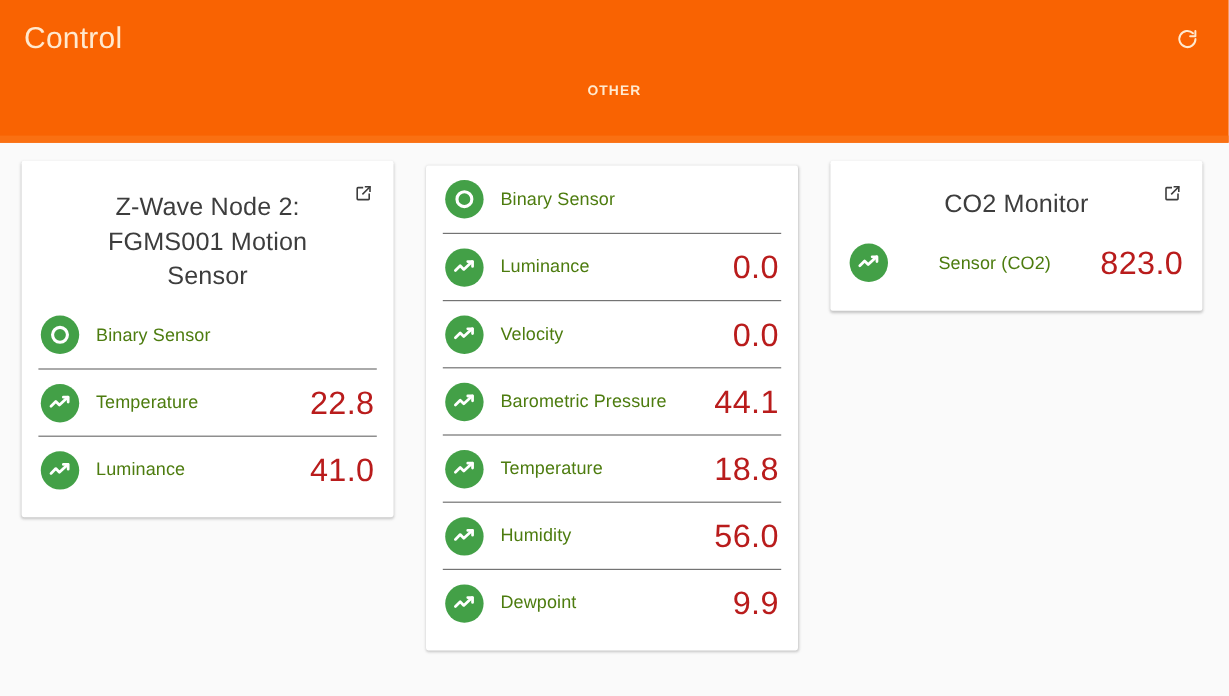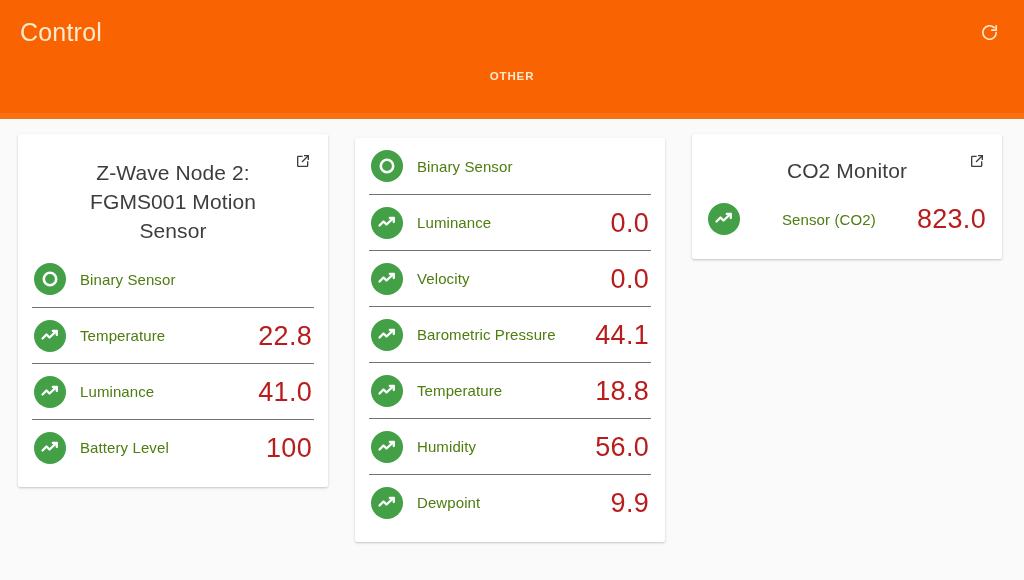--- a/index.html
+++ b/index.html
@@ -240,30 +240,20 @@
           <span class="row-icon">
             <svg width="32" height="32" viewBox="0 0 32 32" fill="none" stroke="#ffffff" stroke-width="2.3" stroke-linecap="round" stroke-linejoin="round">
               <polyline points="8.5,18.5 12.5,14.5 15.5,17.5 22.5,11"></polyline>
               <polyline points="18.8,11 22.8,11 22.8,15"></polyline>
             </svg>
           </span>
           <span class="row-label">Luminance</span>
           <span class="row-value">41.0</span>
         </div>
 
-        <div class="row">
-          <span class="row-icon">
-            <svg width="32" height="32" viewBox="0 0 32 32" fill="none" stroke="#ffffff" stroke-width="2.3" stroke-linecap="round" stroke-linejoin="round">
-              <polyline points="8.5,18.5 12.5,14.5 15.5,17.5 22.5,11"></polyline>
-              <polyline points="18.8,11 22.8,11 22.8,15"></polyline>
-            </svg>
-          </span>
-          <span class="row-label">Battery Level</span>
-          <span class="row-value">100</span>
-        </div>
 
       </div>
     </div>
   </div>
 
   <div class="column">
     <div class="card card--weather">
       <div class="rows">
 
         <div class="row">

